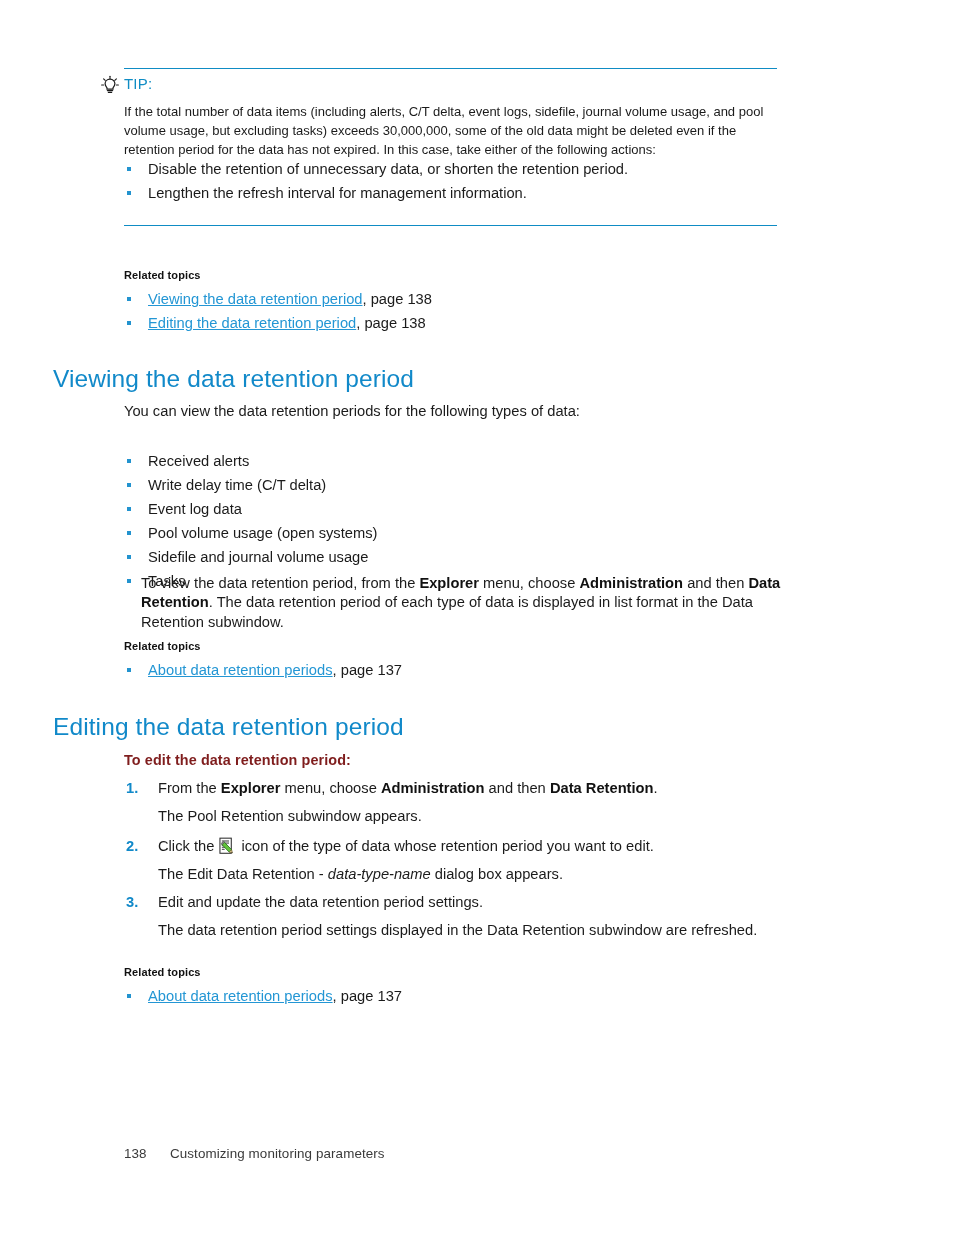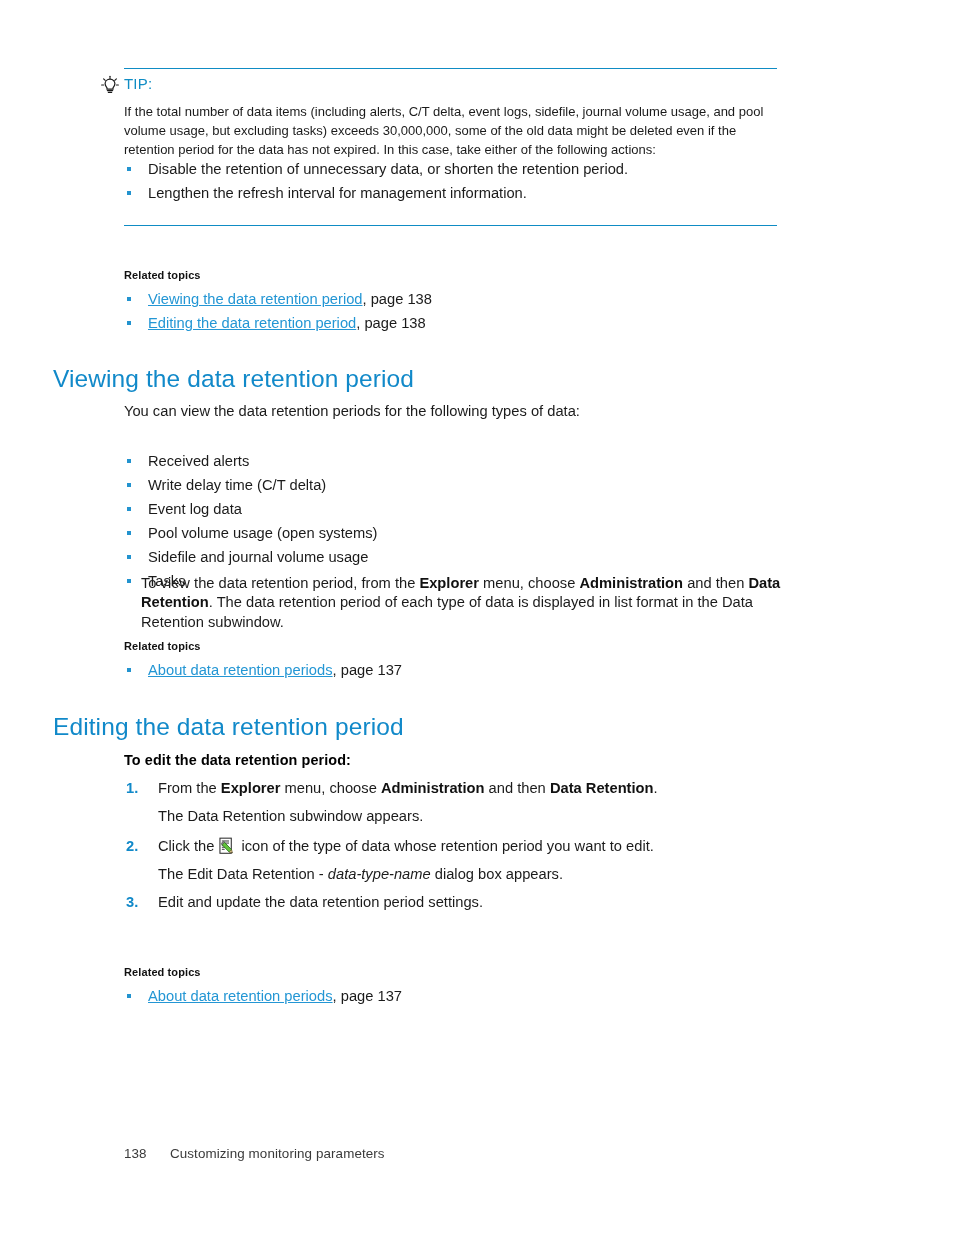--- a/index.html
+++ b/index.html
@@ -141,21 +141,21 @@
     width: 600px;
   }
   .typelist li { margin-bottom: 4.5px; }
 
   
   .proc-title {
     position: absolute;
     left: 124px;
     font-size: 14.4px;
     font-weight: bold;
-    color: #000000;
+    color: #7f1d1d;
     letter-spacing: 0.1px;
   }
   ol.steps {
     position: absolute;
     left: 124px;
     width: 690px;
     list-style: none;
     margin: 0;
     padding: 0;
   }
@@ -287,21 +287,21 @@
 
   <h1 class="sec" style="top:713px;">Editing the data retention period</h1>
 
   <div class="proc-title" style="top:752px;">To edit the data retention period:</div>
 
   <ol class="steps" style="top:779px;">
 
     <li>
       <span class="num">1.</span>
       <span>From the </span><b>Explorer</b><span> menu, choose </span><b>Administration</b><span> and then </span><b>Data Retention</b><span>.</span>
-      <div class="sub">The Data Retention subwindow appears.</div>
+      <div class="sub">The Pool Retention subwindow appears.</div>
     </li>
 
     <li style="margin-bottom:8px;">
       <span class="num">2.</span>
       <span>Click the </span><span class="inline-icon"><svg viewBox="0 0 18 19" width="17" height="18" aria-hidden="true">
         <rect x="1" y="1.2" width="12" height="16" fill="#ffffff" stroke="#2b2b2b" stroke-width="1.1"></rect>
         <g stroke="#2b2b2b" stroke-width="1" stroke-linecap="butt">
           <line x1="3" y1="4.2" x2="10.6" y2="4.2"></line>
           <line x1="3" y1="6.4" x2="10.6" y2="6.4"></line>
           <line x1="3" y1="8.6" x2="8.6" y2="8.6"></line>
@@ -316,20 +316,21 @@
         </g>
       </svg></span><span> icon of the type of data whose retention period you want to edit.</span>
       <div class="sub">
         <span>The Edit Data Retention - </span><i>data-type-name</i><span> dialog box appears.</span>
       </div>
     </li>
 
     <li>
       <span class="num">3.</span>
       <span>Edit and update the data retention period settings.</span>
+      <div class="sub">The data retention period settings displayed in the Data Retention subwindow are refreshed.</div>
     </li>
 
   </ol>
 
   <div class="related" style="top:966px;">
     <div class="rt-title">Related topics</div>
     <ul class="blist">
       <li>
         <span class="bullet"></span>
         <a class="link" href="#">About data retention periods</a><span>, page 137</span>

